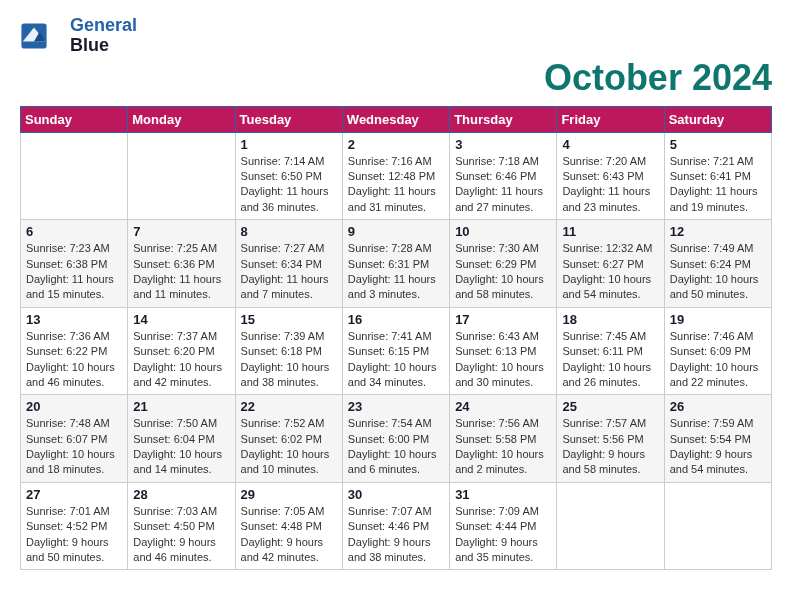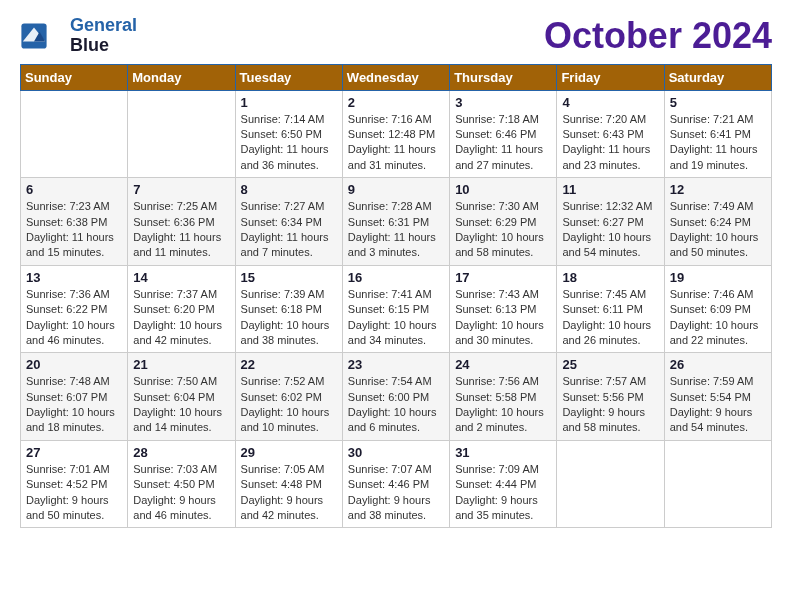--- a/index.html
+++ b/index.html
@@ -33,35 +33,36 @@
     .logo-icon {
       width: 28px;
       height: 28px;
     }
     .title-block {
       text-align: right;
     }
     .month-title {
       font-size: 36px;
       font-weight: bold;
-      color: #4c1d95;
+      color: #0f766e;
       line-height: 1.1;
+      margin-top: 42px;
     }
     .location {
       font-size: 15px;
       color: #333;
       margin-top: 2px;
     }
     .calendar {
       width: 100%;
       border-collapse: collapse;
       font-size: 11px;
     }
     .calendar th {
-      background-color: #a16207;
+      background-color: #be185d;
       color: #fff;
       padding: 5px 4px;
       text-align: left;
       font-size: 13px;
       font-weight: bold;
       border: 1px solid #2563a8;
     }
     .calendar td {
       border: 1px solid #ccc;
       vertical-align: top;
@@ -220,21 +221,21 @@
 Daylight: 10 hours and 38 minutes.</div>
         </td>
         <td>
           <span class="day-num">16</span>
           <div class="day-info">Sunrise: 7:41 AM
 Sunset: 6:15 PM
 Daylight: 10 hours and 34 minutes.</div>
         </td>
         <td>
           <span class="day-num">17</span>
-          <div class="day-info">Sunrise: 7:43 AM
+          <div class="day-info">Sunrise: 6:43 AM
 Sunset: 6:13 PM
 Daylight: 10 hours and 30 minutes.</div>
         </td>
         <td>
           <span class="day-num">18</span>
           <div class="day-info">Sunrise: 7:45 AM
 Sunset: 6:11 PM
 Daylight: 10 hours and 26 minutes.</div>
         </td>
         <td>

